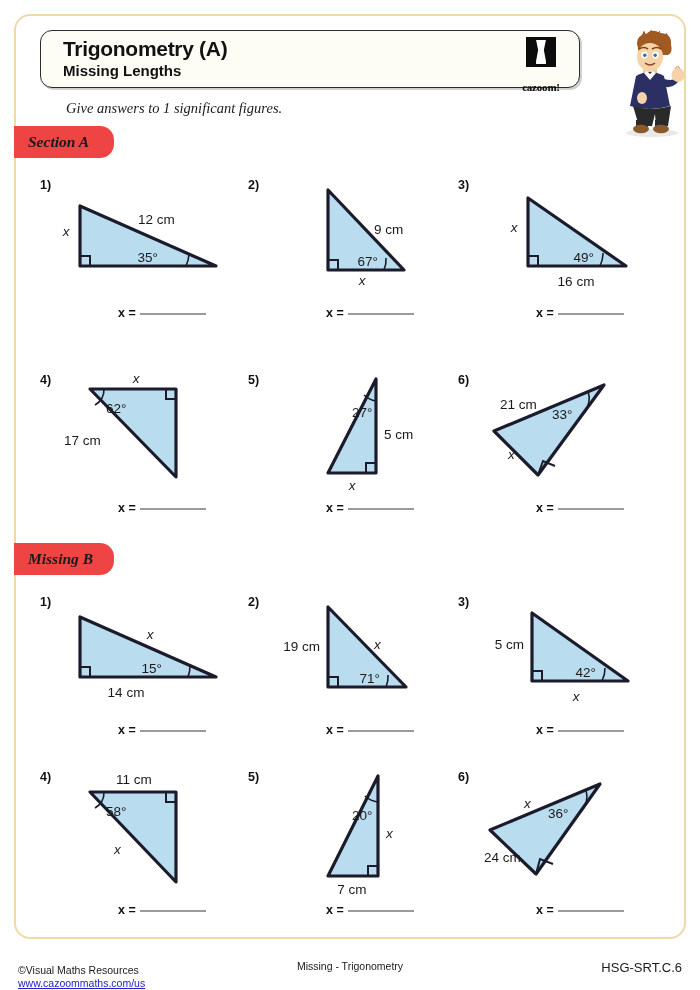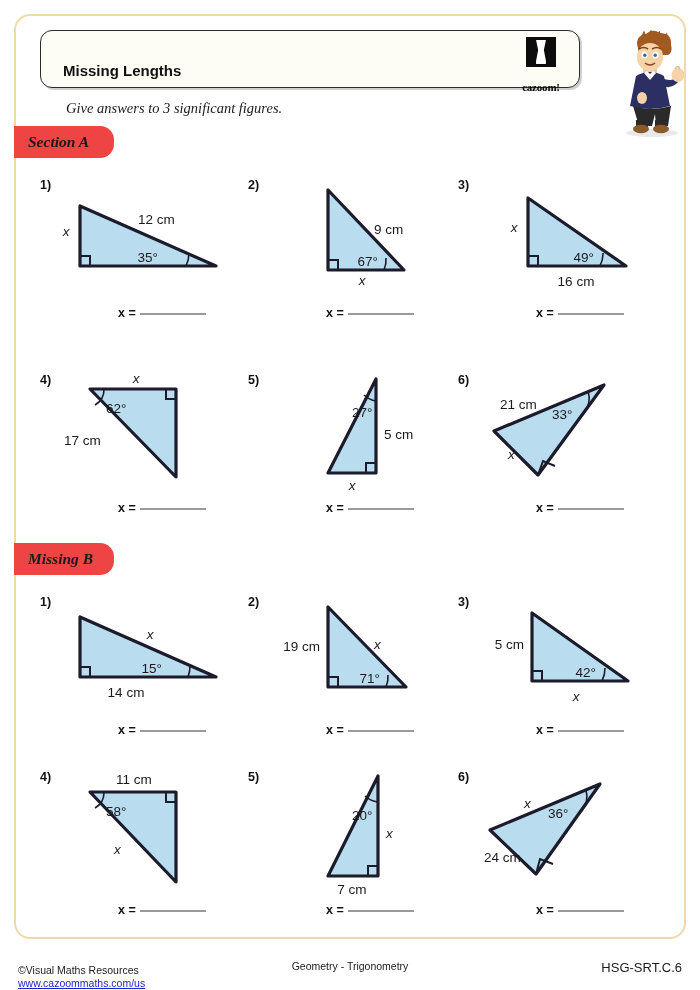--- a/index.html
+++ b/index.html
@@ -131,29 +131,30 @@
   .lbl { font-size: 13.5px; }
   .lblx { font-size: 13.5px; font-style: italic; }
 </style>
 </head>
 <body>
 
 <div class="page-frame"></div>
 
 <div class="header-zone">
   <div class="title-box">
+    <div class="title-main">Trigonometry (A)</div>
     <div class="title-sub">Missing Lengths</div>
     <div class="logo-box">
       <div class="logo-square">
         <div class="logo-glyph"></div>
       </div>
       <div class="logo-word">cazoom!</div>
     </div>
   </div>
-  <div class="instruction">Give answers to 3 significant figures.</div>
+  <div class="instruction">Give answers to 1 significant figures.</div>
 
   <svg class="mascot" viewBox="0 0 84 108">
     <ellipse cx="42" cy="103" rx="26" ry="4" fill="#e9e9e9"></ellipse>
     <path d="M28 18 q-4 -12 8 -14 q6 -6 14 -1 q12 0 11 12 q2 7 -3 10 l-30 0 z" fill="#a05a22"></path>
     <path d="M30 12 l4 -8 l3 7 l4 -8 l3 8 l5 -7 l2 8 l5 -6 l1 8" fill="none" stroke="#a05a22" stroke-width="3"></path>
     <rect x="33" y="36" width="14" height="10" fill="#f0c9a0"></rect>
     <ellipse cx="40" cy="27" rx="13" ry="14" fill="#f5d2a8"></ellipse>
     <ellipse cx="34.5" cy="25" rx="3.2" ry="3.4" fill="#ffffff"></ellipse>
     <ellipse cx="45.5" cy="25" rx="3.2" ry="3.4" fill="#ffffff"></ellipse>
     <circle cx="34.8" cy="25.3" r="1.7" fill="#2f6f9f"></circle>
@@ -361,15 +362,15 @@
   <div class="ans" style="left:78px; top:133px">
     <span>x =</span><span class="rule"></span>
   </div>
 </div>
 
 <div class="footer">
   <div class="f-left">
     <div>©Visual Maths Resources</div>
     <a href="#">www.cazoommaths.com/us</a>
   </div>
-  <div class="f-mid">Geometry - Trigonometry</div>
+  <div class="f-mid">Missing - Trigonometry</div>
   <div class="f-right">HSG-SRT.C.6</div>
 </div>
 
 </body></html>

